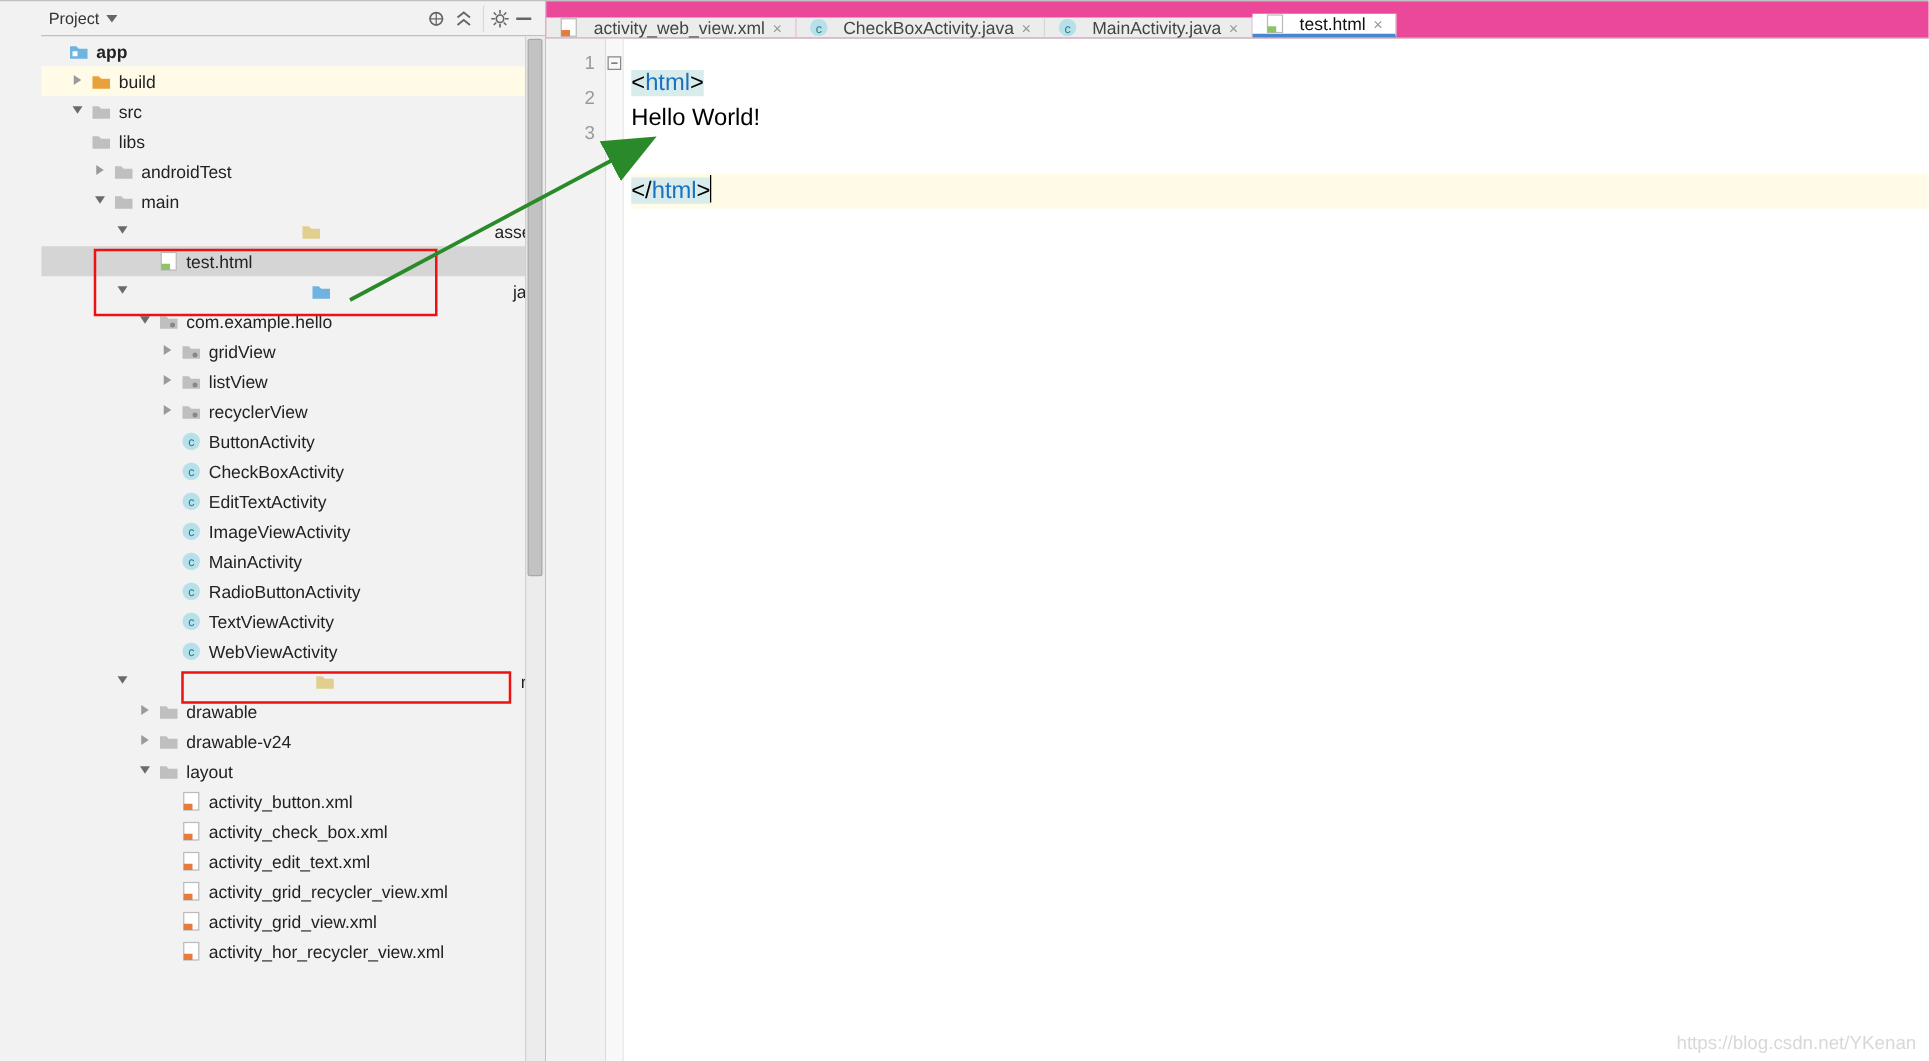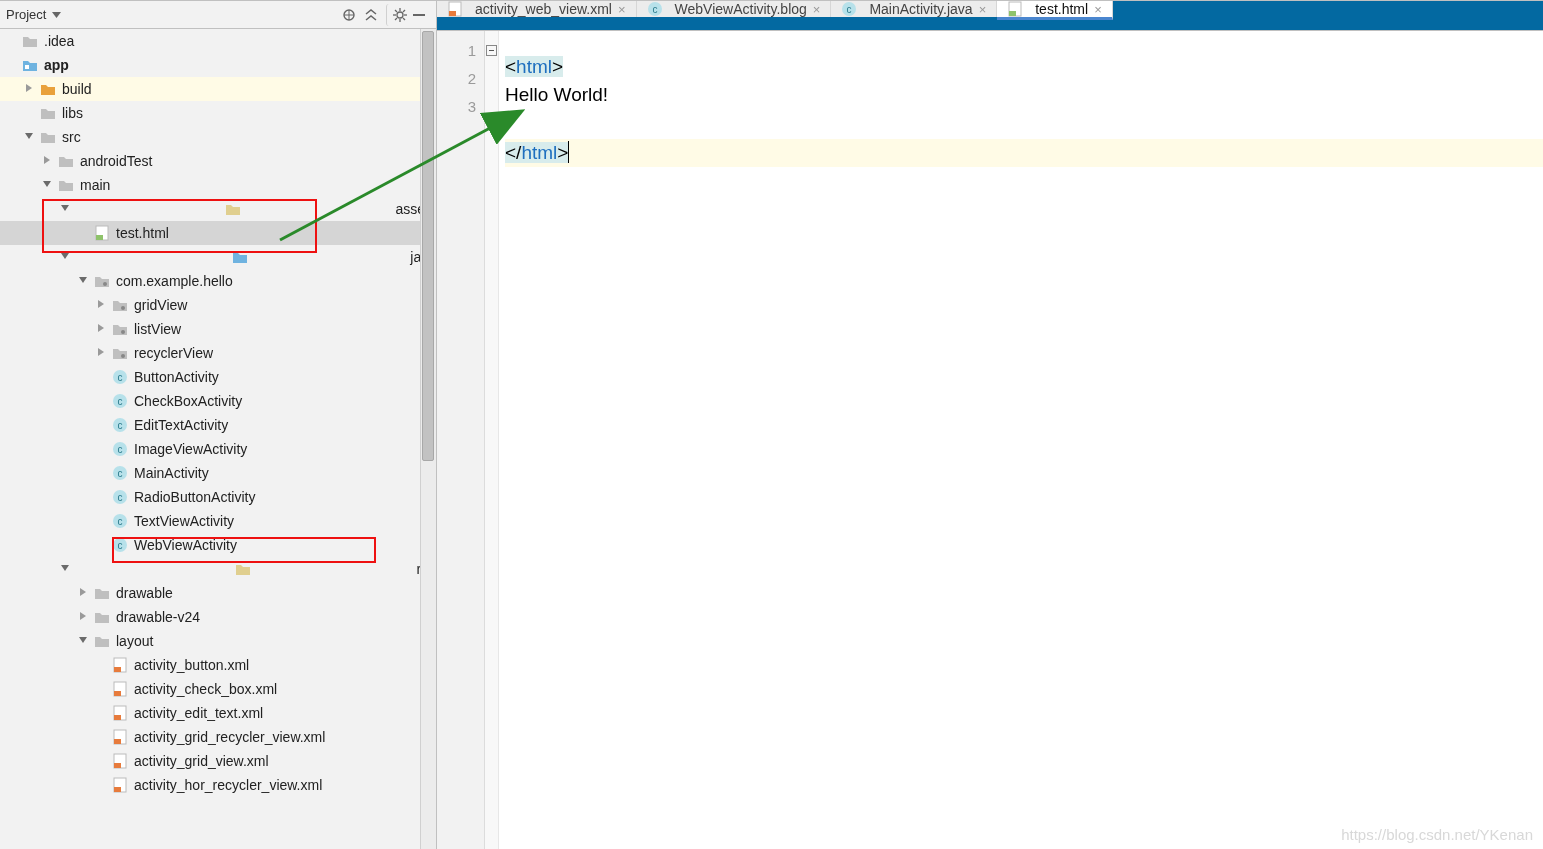--- a/index.html
+++ b/index.html
@@ -3,20 +3,21 @@
 <meta charset="utf-8">
 <style>
   * { box-sizing: border-box; margin: 0; padding: 0; font-family: "Segoe UI", Arial, sans-serif; }
   html, body { width: 1543px; height: 849px; overflow: hidden; background: #fff; }
   .root { display: flex; width: 100%; height: 100%; }
 
   
   .sidebar {
     width: 436px; height: 100%; background: #f2f2f2; position: relative;
     border-top: 1px solid #c0c0c0;
+    padding-left: 33px;
   }
   .panel-head {
     height: 28px; display: flex; align-items: center; padding: 0 6px;
     border-bottom: 1px solid #c0c0c0; font-size: 13px; color: #333;
   }
   .panel-head .title { display: flex; align-items: center; gap: 6px; }
   .panel-head .spacer { flex: 1; }
   .panel-head .ibtn { width: 22px; height: 22px; display: flex; align-items: center; justify-content: center; color: #666; border-radius: 3px; }
 
   .tree { position: relative; height: calc(100% - 28px); overflow: hidden; }
@@ -50,21 +51,21 @@
     border-left: 1px solid #d0d0d0;
   }
   .scroll-thumb {
     position: absolute; right: 2px; top: 2px; width: 12px; height: 430px;
     background: #c2c2c2; border: 1px solid #a8a8a8; border-radius: 2px;
   }
 
   
   .editor-side { flex: 1; display: flex; flex-direction: column; border-left: 1px solid #c0c0c0; border-top:1px solid #c0c0c0;}
   .tabs {
-    height: 30px; display: flex; align-items: flex-start; background: #0369a1;
+    height: 30px; display: flex; align-items: flex-end; background: #ec4899;
     border-bottom: 1px solid #c0c0c0;
   }
   .tab {
     display: flex; align-items: center; gap: 6px; padding: 0 10px; font-size: 14px;
     color: #444; border-right: 1px solid #d6d6d6; background: #ececec;
   }
   .tab.active { background: #fff; border-bottom: 3px solid #4a86cf; color: #111; }
   .tab .close { color: #999; font-size: 13px; }
   .editor-body { flex: 1; display: flex; background: #fff; font-family: "Consolas","Courier New",monospace; font-size: 19px; }
   .gutter {
@@ -138,34 +139,25 @@
       </span>
       <span class="ibtn">
         <svg width="16" height="16">
             <rect x="2" y="7" width="12" height="2" fill="#666"></rect>
           </svg>
       </span>
     </div>
 
     <div class="tree">
 
+
       <div class="row ind0">
         <span class="arrow"></span>
         <span class="icon">
             <svg width="16" height="14">
-              <path d="M1 3h5l2 2h7v8H1z" fill="#bfbfbf"></path>
-            </svg>
-          </span>
-        <span>.idea</span>
-      </div>
-
-      <div class="row ind0">
-        <span class="arrow"></span>
-        <span class="icon">
-            <svg width="16" height="14">
               <path d="M1 3h5l2 2h7v8H1z" fill="#6fb3e0"></path>
               <rect x="3" y="7" width="4" height="4" fill="#fff"></rect>
             </svg>
           </span>
         <span class="bold">app</span>
       </div>
 
       <div class="row ind1 hl-yellow">
         <span class="arrow">
             <svg width="10" height="10">
@@ -174,41 +166,41 @@
           </span>
         <span class="icon">
             <svg width="16" height="14">
               <path d="M1 3h5l2 2h7v8H1z" fill="#e9a13b"></path>
             </svg>
           </span>
         <span>build</span>
       </div>
 
       <div class="row ind1">
+        <span class="arrow">
+            <svg width="10" height="10">
+              <polygon points="1,2 9,2 5,8" fill="#6b6b6b"></polygon>
+            </svg>
+          </span>
+        <span class="icon">
+            <svg width="16" height="14">
+              <path d="M1 3h5l2 2h7v8H1z" fill="#bfbfbf"></path>
+            </svg>
+          </span>
+        <span>src</span>
+      </div>
+
+      <div class="row ind1">
         <span class="arrow"></span>
         <span class="icon">
             <svg width="16" height="14">
               <path d="M1 3h5l2 2h7v8H1z" fill="#bfbfbf"></path>
             </svg>
           </span>
         <span>libs</span>
-      </div>
-
-      <div class="row ind1">
-        <span class="arrow">
-            <svg width="10" height="10">
-              <polygon points="1,2 9,2 5,8" fill="#6b6b6b"></polygon>
-            </svg>
-          </span>
-        <span class="icon">
-            <svg width="16" height="14">
-              <path d="M1 3h5l2 2h7v8H1z" fill="#bfbfbf"></path>
-            </svg>
-          </span>
-        <span>src</span>
       </div>
 
       <div class="row ind2">
         <span class="arrow">
             <svg width="10" height="10">
               <polygon points="2,1 8,5 2,9" fill="#9a9a9a"></polygon>
             </svg>
           </span>
         <span class="icon">
             <svg width="16" height="14">
@@ -546,21 +538,21 @@
         <span>activity_web_view.xml</span>
         <span class="close">×</span>
       </div>
       <div class="tab">
         <span class="icon">
             <svg width="16" height="16">
               <circle cx="8" cy="8" r="7" fill="#b7e1ea"></circle>
               <text x="8" y="12" text-anchor="middle" font-size="10" fill="#2a7a8c">c</text>
             </svg>
           </span>
-        <span>WebViewActivity.blog</span>
+        <span>CheckBoxActivity.java</span>
         <span class="close">×</span>
       </div>
       <div class="tab">
         <span class="icon">
             <svg width="16" height="16">
               <circle cx="8" cy="8" r="7" fill="#b7e1ea"></circle>
               <text x="8" y="12" text-anchor="middle" font-size="10" fill="#2a7a8c">c</text>
             </svg>
           </span>
         <span>MainActivity.java</span>

